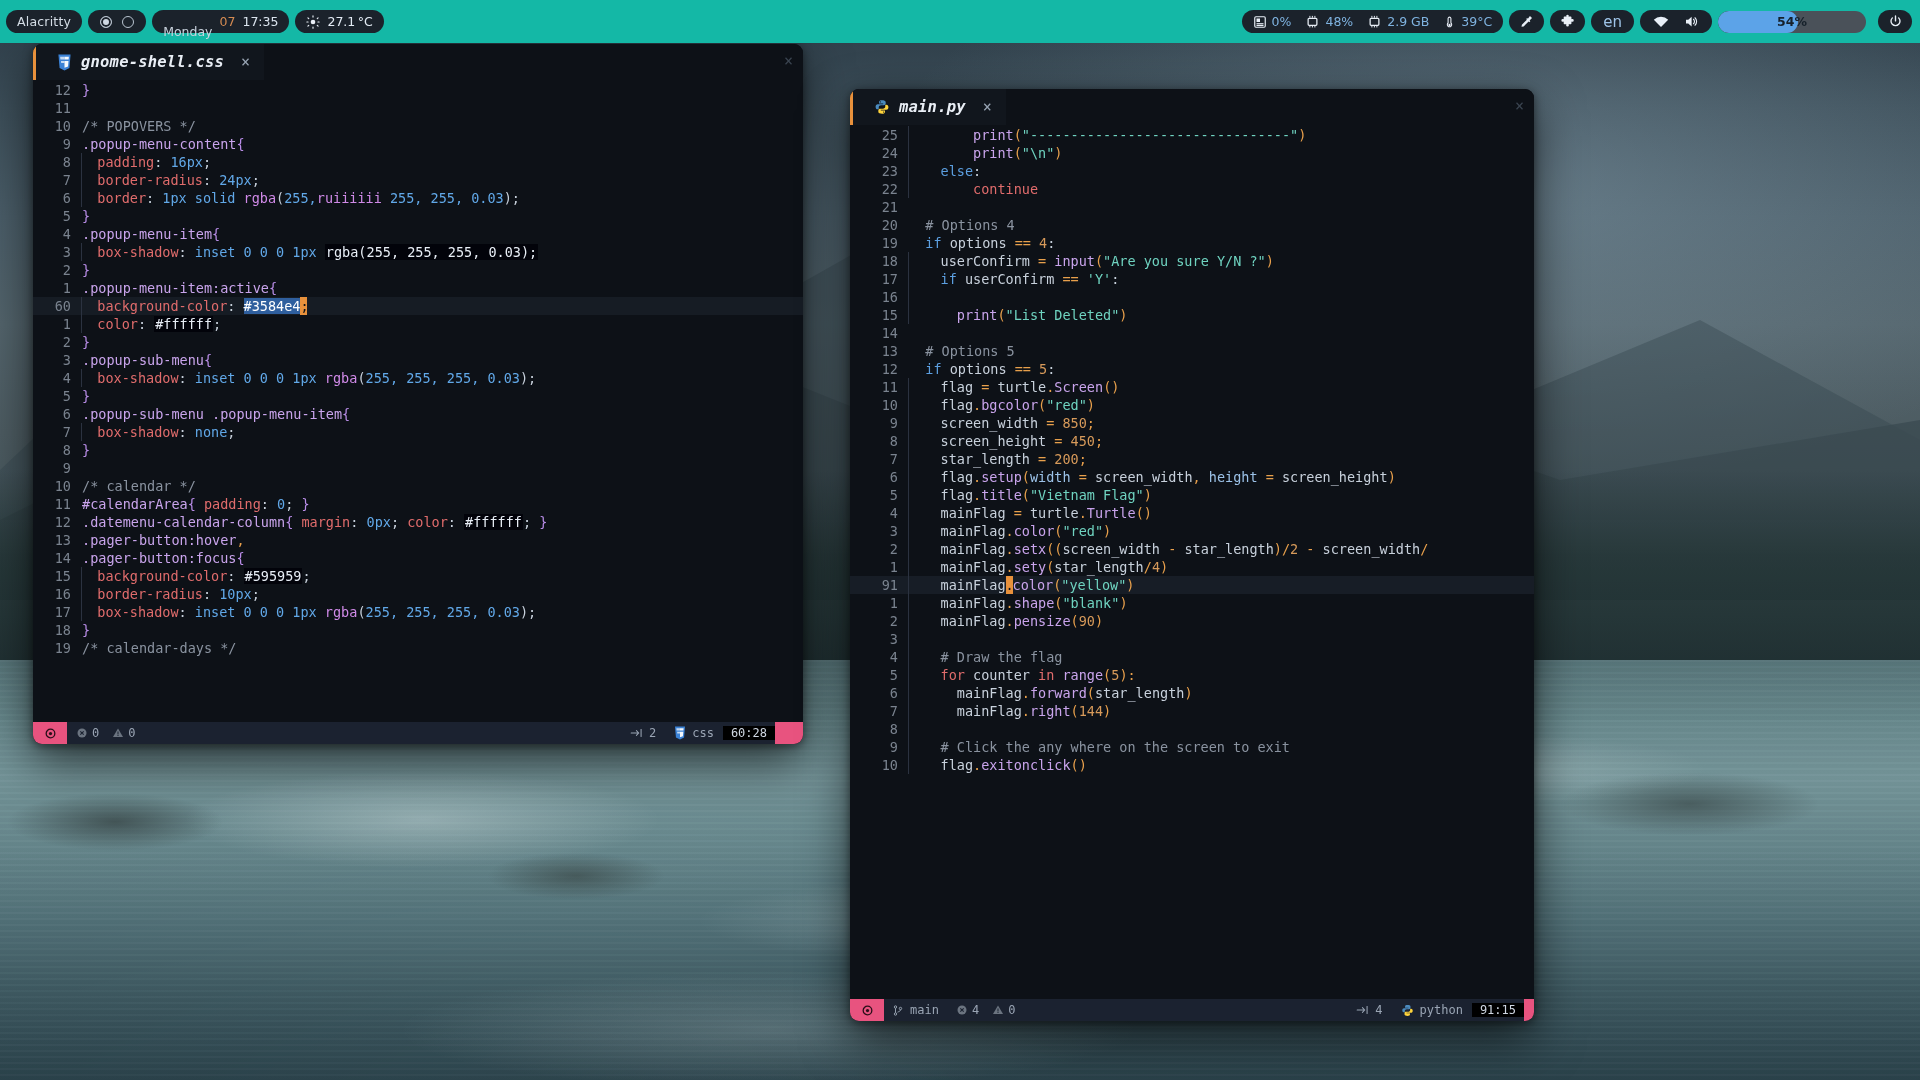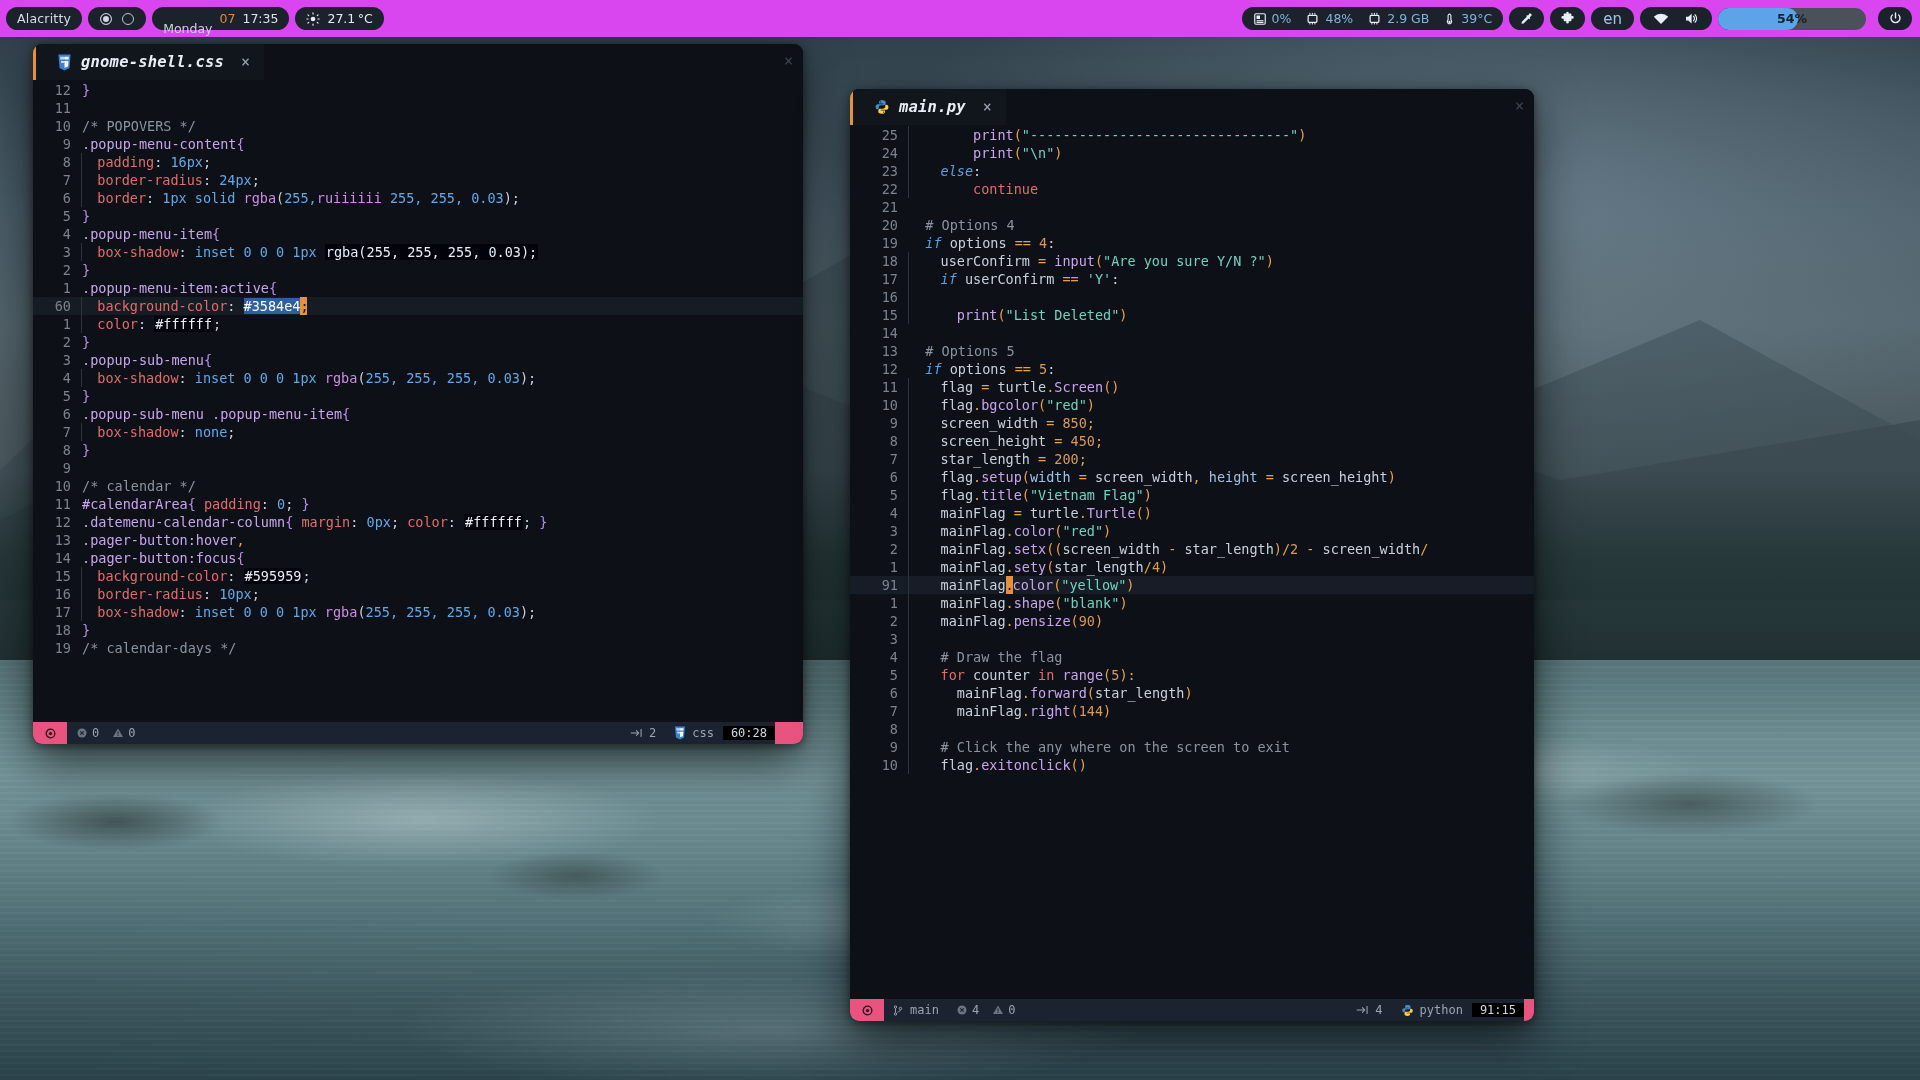--- a/index.html
+++ b/index.html
@@ -57,22 +57,22 @@
   #rocks {
     position: absolute; left: 0; right: 0; bottom: 150px; height: 180px;
     background:
       radial-gradient(ellipse 150px 40px at 6% 40%, rgba(45,55,55,.65), rgba(0,0,0,0) 72%),
       radial-gradient(ellipse 120px 32px at 30% 70%, rgba(50,60,58,.55), rgba(0,0,0,0) 74%),
       radial-gradient(ellipse 180px 44px at 88% 30%, rgba(44,54,54,.55), rgba(0,0,0,0) 72%);
   }
 
   
   #panel {
-    position: absolute; left:0; top:0; width:1920px; height: 37px;
-    background: #d946ef;
+    position: absolute; left:0; top:0; width:1920px; height: 43px;
+    background: #14b8a6;
     display: flex; align-items: center;
     font-family: "DejaVu Sans", sans-serif;
     z-index: 50;
   }
   .pill {
     height: 23px; border-radius: 12px; background: #1b222b;
     display: flex; align-items: center; gap: 7px;
     padding: 0 11px; margin-left: 6px;
     font-size: 12.5px; color: #cfd8e3; white-space: nowrap;
   }
@@ -166,21 +166,21 @@
   
   .c-sel   { color: #c9a4ec; }   
   .c-prop  { color: #e06c6c; }   
   .c-val   { color: #61a8e8; }   
   .c-fn    { color: #d08ae8; }   
   .c-cmt   { color: #8a93a0; }   
   .c-punc  { color: #c8d1dc; }
   .c-brace { color: #b98de8; }
   .c-str   { color: #6fd3c0; }
   .c-kw    { color: #e06c6c; }   
-  .c-kw2   { color: #5c9fe0; font-style: italic; }   
+  .c-kw2   { color: #5c9fe0; }   
   .c-py-fn { color: #c9a4ec; }
   .c-py-id { color: #c8d1dc; }
   .c-num   { color: #d79a5a; }
   .c-paren { color: #e8a04c; }
   .c-var   { color: #9cc2e8; }
   .chip {
     background: #02030a; color: #e8eef6; padding: 0 1px;
   }
   .selhl { background: #2f5f9e; color: #ffffff; }
   .cursor-blk {

